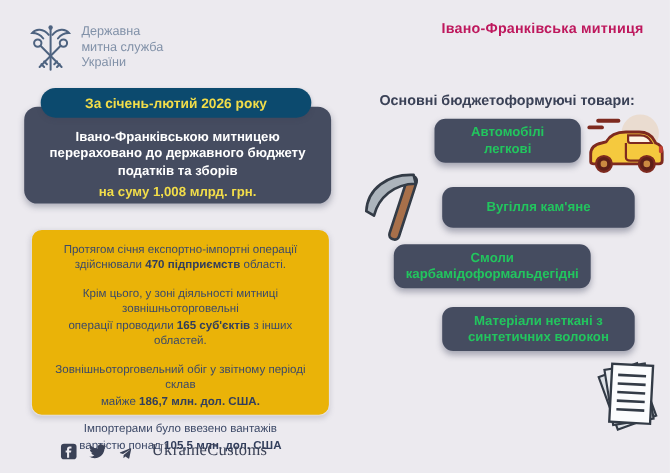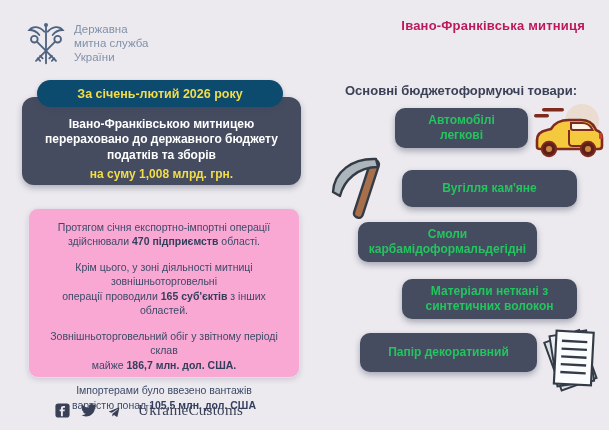--- a/index.html
+++ b/index.html
@@ -16,21 +16,21 @@
   .period-pill{position:absolute;left:37px;top:80px;width:246px;height:27px;background:#0c4a6e;
     border-radius:14px;display:flex;align-items:center;justify-content:center;z-index:2;
     color:#F2DD49;font-size:12.5px;font-weight:700;box-shadow:0 2px 4px rgba(60,66,90,.35);}
   .summary-card{position:absolute;left:22px;top:97px;width:279px;height:88px;background:#454C60;
     border-radius:12px;z-index:1;box-shadow:0 3px 6px rgba(60,66,90,.35);
     display:flex;flex-direction:column;justify-content:flex-end;align-items:center;
     padding-bottom:4px;box-sizing:border-box;text-align:center;}
   .summary-main{color:#FFFFFF;font-size:12px;font-weight:700;line-height:1.32;white-space:pre-line;}
   .summary-highlight{color:#F2DD49;font-size:12px;font-weight:700;margin-top:3px;}
 
-  .stats-card{position:absolute;left:28px;top:208px;width:272px;height:170px;background:#f9a8d4;
+  .stats-card{position:absolute;left:28px;top:208px;width:272px;height:170px;background:#eab308;
     border:1px solid #E3E1E8;border-radius:10px;box-sizing:border-box;
     box-shadow:0 2px 5px rgba(120,120,140,.25);
     padding:11px 8px;text-align:center;color:#3D4A68;font-size:10.5px;line-height:1.38;}
   .stats-card p{margin:0 0 11px;white-space:pre-line;}
   .stats-card p:last-child{margin-bottom:0;}
   .stats-card b{font-weight:700;color:#323E5C;}
 
   
   .products-heading{position:absolute;left:345px;top:83px;font-size:13px;font-weight:700;color:#3A4156;}
   .product-card{position:absolute;background:#454C60;border-radius:10px;color:#22c55e;
@@ -100,21 +100,20 @@
   </div>
 
   <div class="products-heading">Основні бюджетоформуючі товари:</div>
 
   <div class="product-card pc-a">Автомобілі легкові</div>
   <div class="product-card pc-b">Вугілля кам'яне</div>
   <div class="product-card pc-c">Смоли
 карбамідоформальдегідні</div>
   <div class="product-card pc-d">Матеріали неткані з
 синтетичних волокон</div>
-  <div class="product-card pc-e">Папір декоративний</div>
 
   <svg class="icon-car" viewBox="0 0 84 64">
     <circle cx="60" cy="19" r="17" fill="#EADCD0"></circle>
     <g fill="#7E2A1F">
       <rect x="20" y="6" width="22" height="3.6" rx="1.8"></rect>
       <rect x="12" y="12" width="15" height="3.6" rx="1.8"></rect>
     </g>
     <path d="M15 45 V38 Q15 30 25 28 L29 27 Q34 18 47 18 L59 18 Q69 18 73 26 L74 28 Q80 30 80 36 V44 Q80 47 77 47 H18 Q15 47 15 45 Z" fill="#F5C93E" stroke="#7E2A1F" stroke-width="2.6" stroke-linejoin="round"></path>
     <path d="M49 21 H60 Q67 21 70 27 L70.5 28 H51 Q49 28 49 26 Z" fill="#FDF4E3" stroke="#7E2A1F" stroke-width="2"></path>
     <path d="M47 28 V41 Q47 44 51 44 H59" fill="none" stroke="#7E2A1F" stroke-width="2"></path>

